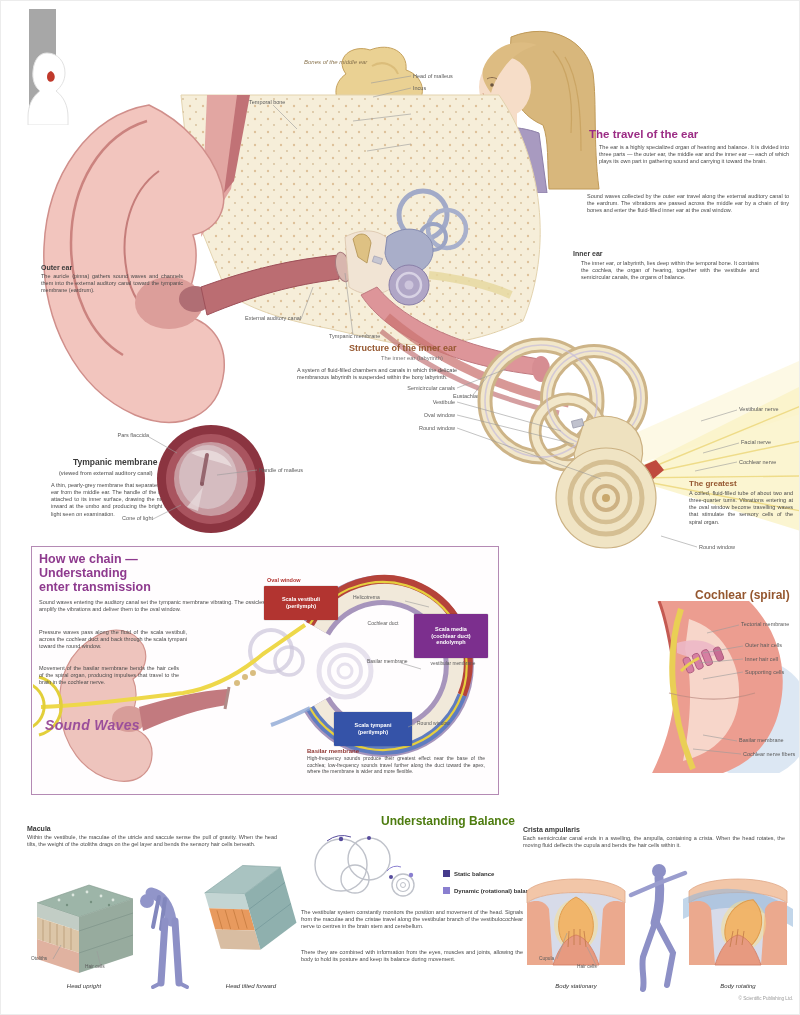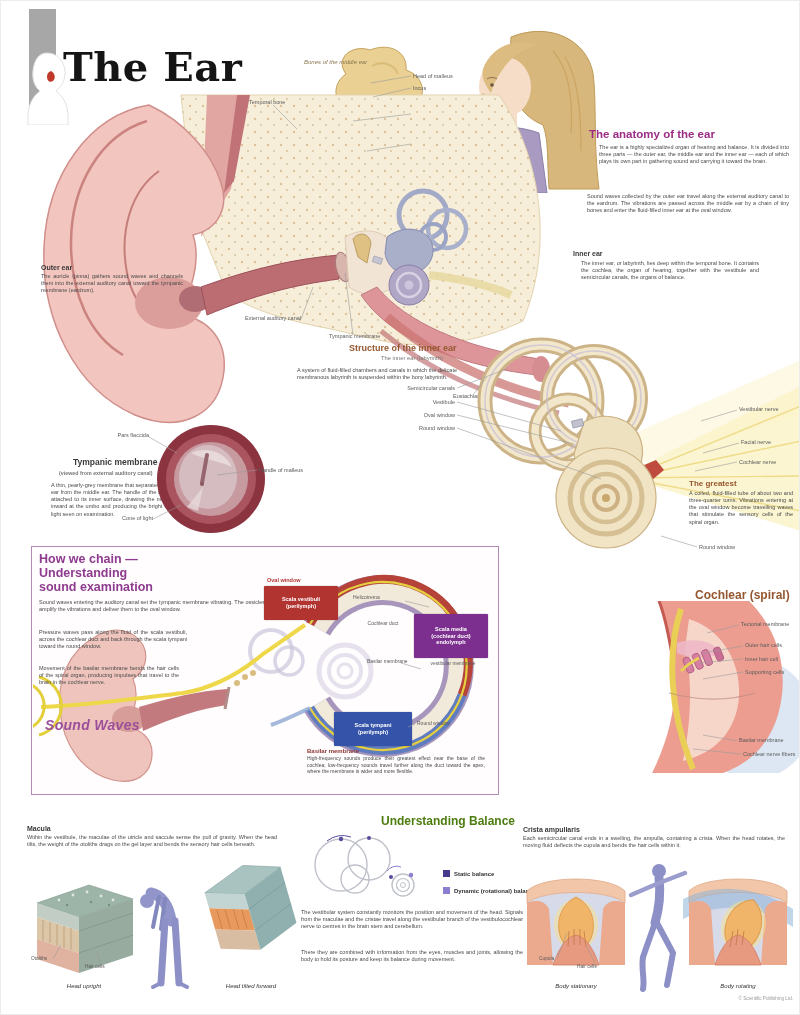--- a/index.html
+++ b/index.html
@@ -32,21 +32,20 @@
 </head>
 <body>
 
 <div class="page">
 
   <div class="abs" style="left:28px;top:8px;width:27px;height:112px;background:#a7a7a7"></div>
   <svg class="abs" style="left:24px;top:46px" width="46" height="78" viewBox="0 0 46 78">
     <path d="M22,6 C33,6 40,15 40,26 C40,34 36,40 31,44 C39,50 43,59 43,70 L43,78 L3,78 L3,70 C3,59 7,50 15,44 C10,40 7,33 8,24 C9,13 14,6 22,6 Z" fill="#ffffff" stroke="#e2e2e2" stroke-width="1"></path>
     <path d="M26,24 C30,26 31,31 28,34 C25,36 22,34 22,30 C22,27 23,25 26,24 Z" fill="#c0392b"></path>
   </svg>
-  <div class="abs title" style="left:62px;top:42px">The Ear</div>
 
   <svg class="abs" style="left:285px;top:35px" width="170" height="158" viewBox="0 0 170 158">
     <path d="M60,38 C48,22 66,8 84,14 C104,6 122,16 120,34 C138,40 142,60 128,70 C120,92 102,96 92,84 C78,96 58,88 58,72 C46,62 48,46 60,38 Z" fill="#ead193" stroke="#c6a25e" stroke-width="1"></path>
     <path d="M70,80 C64,104 60,120 64,136 L72,134 C70,118 74,102 80,84 Z" fill="#e3c887" stroke="#c6a25e" stroke-width="0.7"></path>
     <path d="M118,70 C122,92 118,108 108,118" fill="none" stroke="#dcbd7e" stroke-width="6"></path>
     <path d="M86,30 C96,24 108,28 112,38" fill="none" stroke="#d7b874" stroke-width="2" opacity="0.8"></path>
     <circle cx="113" cy="118" r="5" fill="#e6cd92" stroke="#c6a25e" stroke-width="0.8"></circle>
     <path d="M104,122 C96,132 94,140 96,146" fill="none" stroke="#e0c astretch" stroke-width="0"></path>
     <path d="M104,122 C96,132 94,140 96,146" fill="none" stroke="#d9bc7c" stroke-width="4"></path>
     <path d="M122,124 C128,134 128,142 124,146" fill="none" stroke="#d9bc7c" stroke-width="4"></path>
@@ -68,21 +67,21 @@
     <rect x="42" y="88" width="22" height="22" fill="#f6ddc8"></rect>
     <path d="M30,48 C38,26 62,16 84,24 C70,28 58,36 50,48 C44,56 40,64 38,72 C32,64 28,56 30,48 Z" fill="#ddbc82"></path>
     <circle cx="39" cy="64" r="1.8" fill="#6b5540"></circle>
     <path d="M34,58 C37,56 41,56 44,58" fill="none" stroke="#8a6c4e" stroke-width="1"></path>
     <path d="M30,72 L32,78" stroke="#d9a98e" stroke-width="1"></path>
     <path d="M31,86 C34,88 38,88 41,86" fill="none" stroke="#cf8f84" stroke-width="1.6"></path>
     <path d="M20,112 C36,104 64,104 86,112 L94,172 L6,172 C8,148 13,128 20,112 Z" fill="#a89ac0" stroke="#8d7fa8" stroke-width="1"></path>
     <path d="M34,120 C36,138 36,154 34,168 M58,118 C62,136 64,152 64,168" fill="none" stroke="#8d7fa8" stroke-width="0.8" opacity="0.7"></path>
   </svg>
 
-  <div class="abs hdpur" style="left:588px;top:127px">The anatomy of the ear</div>
+  <div class="abs hdpur" style="left:588px;top:127px">The travel of the ear</div>
   <div class="abs t" style="left:598px;top:143px;width:190px">The ear is a highly specialized organ of hearing and balance. It is divided into three parts — the outer ear, the middle ear and the inner ear — each of which plays its own part in gathering sound and carrying it toward the brain.</div>
   <div class="abs t" style="left:586px;top:192px;width:202px">Sound waves collected by the outer ear travel along the external auditory canal to the eardrum. The vibrations are passed across the middle ear by a chain of tiny bones and enter the fluid-filled inner ear at the oval window.</div>
 
   <div class="abs hd7" style="left:572px;top:249px">Inner ear</div>
   <div class="abs t" style="left:580px;top:259px;width:178px">The inner ear, or labyrinth, lies deep within the temporal bone. It contains the cochlea, the organ of hearing, together with the vestibule and semicircular canals, the organs of balance.</div>
 
   <svg class="abs" style="left:30px;top:88px" width="540" height="360" viewBox="0 0 540 360">
     <defs>
       <pattern id="spk" width="13" height="13" patternUnits="userSpaceOnUse">
         <circle cx="3" cy="4" r="1.2" fill="#d7b68a"></circle>
@@ -201,21 +200,21 @@
     <path d="M277,65 A84,84 0 0 1 429,136" fill="none" stroke="#b5433a" stroke-width="9"></path>
     <path d="M429,136 A84,84 0 0 1 277,149" fill="none" stroke="#5f7cc0" stroke-width="9"></path>
     <path d="M277,65 A84,84 0 1 1 277,149" fill="none" stroke="#e6cf3e" stroke-width="2.2"></path>
     <path d="M8,148 C60,146 100,140 150,134 C175,130 200,120 230,95 C245,85 260,74 272,66" fill="none" stroke="#eed84a" stroke-width="4"></path>
     <path d="M277,149 C262,156 250,162 238,166" fill="none" stroke="#8fa8d4" stroke-width="4" opacity="0.8"></path>
     <path d="M6,118 a30,30 0 0 1 0,58" fill="none" stroke="#e2cf3a" stroke-width="3"></path>
     <path d="M-6,124 a24,24 0 0 1 0,46" fill="none" stroke="#e2cf3a" stroke-width="3"></path>
   </svg>
   <div class="abs hwh-h" style="left:38px;top:551px">How we chain —</div>
   <div class="abs hwh-h" style="left:38px;top:565px">Understanding</div>
-  <div class="abs hwh-h" style="left:38px;top:579px">sound examination</div>
+  <div class="abs hwh-h" style="left:38px;top:579px">enter transmission</div>
   <div class="abs t" style="left:38px;top:598px;width:226px">Sound waves entering the auditory canal set the tympanic membrane vibrating. The ossicles amplify the vibrations and deliver them to the oval window.</div>
   <div class="abs t" style="left:38px;top:628px;width:148px">Pressure waves pass along the fluid of the scala vestibuli, across the cochlear duct and back through the scala tympani toward the round window.</div>
   <div class="abs t" style="left:38px;top:664px;width:140px">Movement of the basilar membrane bends the hair cells of the spiral organ, producing impulses that travel to the brain in the cochlear nerve.</div>
   <div class="abs soundwaves" style="left:44px;top:716px">Sound Waves</div>
 
   <div class="abs redlbl" style="left:266px;top:576px">Oval window</div>
   <div class="cbox" style="left:263px;top:585px;width:74px;height:34px;background:#b23430">
     <div class="boxlbl">Scala vestibuli</div>
     <div class="boxlbl">(perilymph)</div>
   </div>

